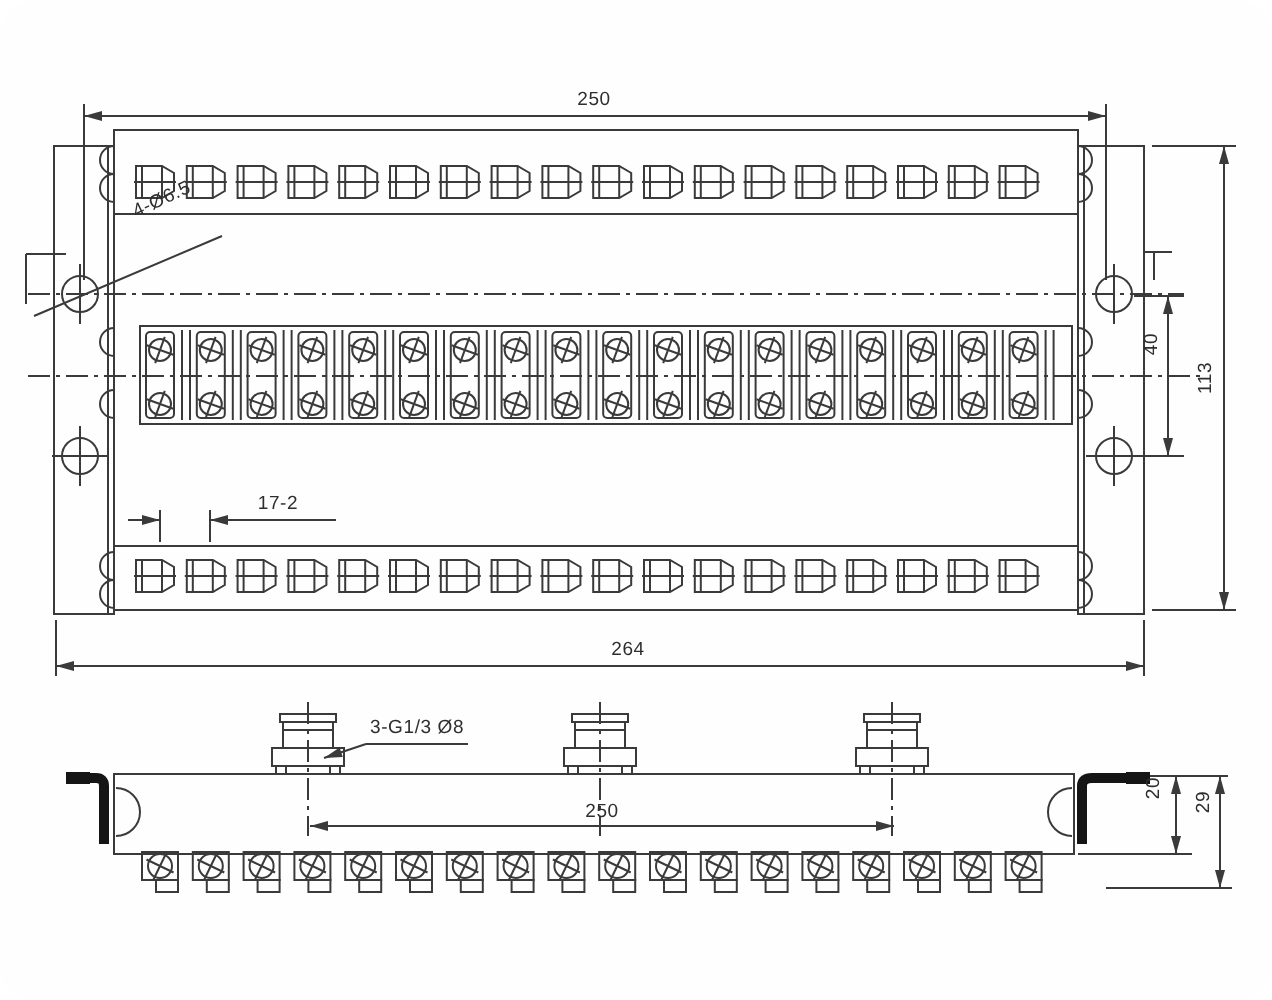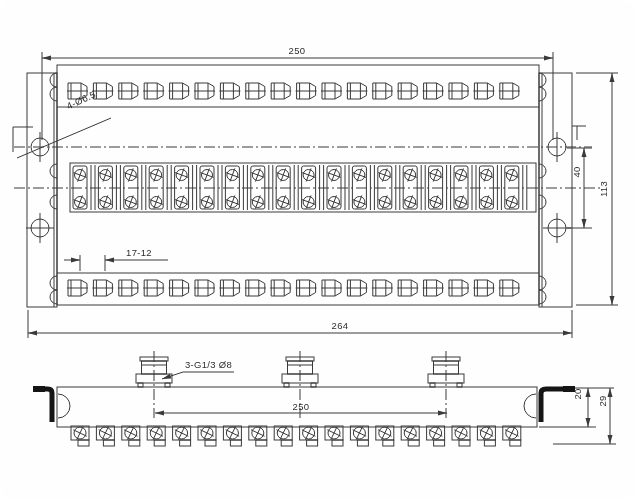--- a/index.html
+++ b/index.html
@@ -557,22 +557,22 @@
         <rect x="484.4" y="440" width="11" height="6"></rect>
         <rect x="502.79999999999995" y="426" width="18" height="14"></rect>
         <circle cx="511.79999999999995" cy="433" r="6"></circle>
         <line x1="505.0466467323549" y1="429.73775849416575" x2="518.553353267645" y2="436.26224150583425"></line>
         <line x1="515.0622415058342" y1="426.2466467323549" x2="508.5377584941657" y2="439.7533532676451"></line>
         <rect x="509.79999999999995" y="440" width="11" height="6"></rect>
       </g>
   </svg>
 
   <div class="lbl" style="left:297px;top:50px">250</div>
-  <div class="lbl" style="left:340px;top:325px">264</div>
+  <div class="lbl" style="left:314px;top:325px">264</div>
   <div class="lbl lbl-rot" style="left:603px;top:189px">113</div>
   <div class="lbl lbl-rot" style="left:576px;top:172px">40</div>
-  <div class="lbl" style="left:139px;top:252px">17-12</div>
+  <div class="lbl" style="left:139px;top:252px">17-2</div>
   <div class="lbl lbl-ang" style="left:81px;top:100px">4-Ø6.5</div>
   <div class="lbl lbl-left" style="left:185px;top:364px">3-G1/3 Ø8</div>
   <div class="lbl" style="left:301px;top:406px">250</div>
   <div class="lbl lbl-rot" style="left:577px;top:394px">20</div>
   <div class="lbl lbl-rot" style="left:602px;top:401px">29</div>
 </div>
 
 </body></html>

